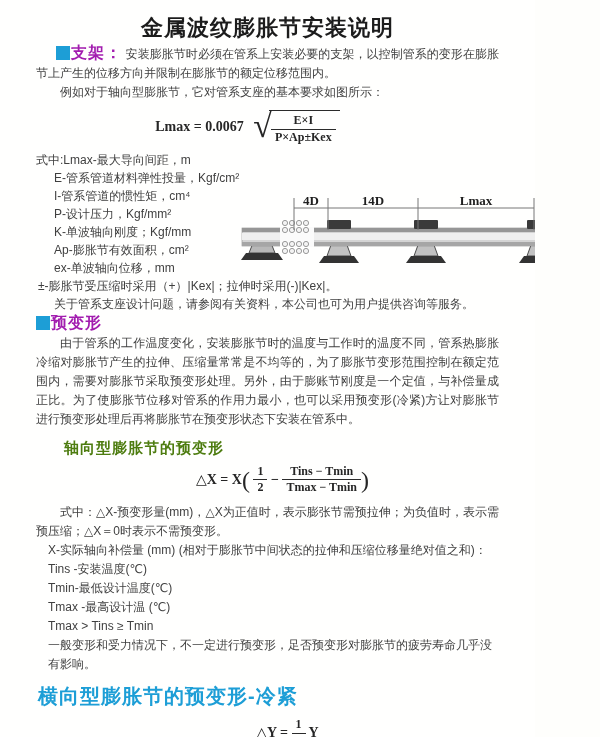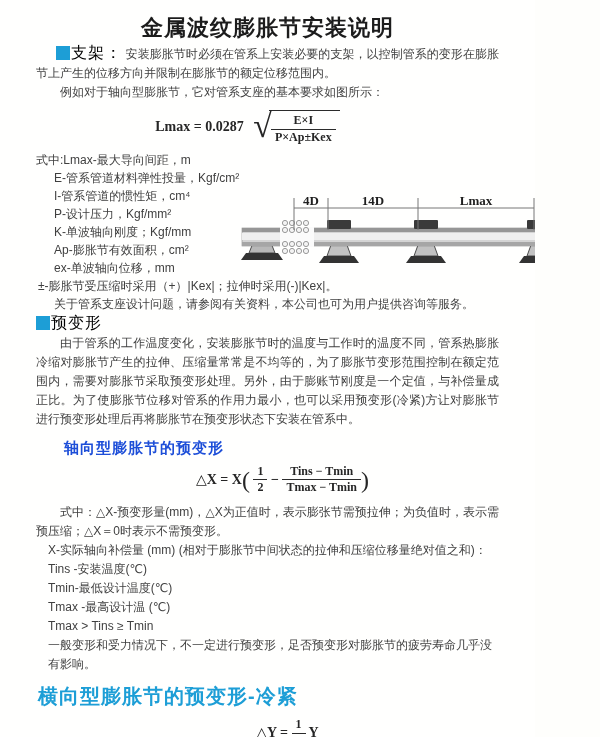--- a/index.html
+++ b/index.html
@@ -13,21 +13,21 @@
 
   .doc-title{
     text-align:center;font-size:22px;font-weight:bold;color:#1c1c1c;
     padding-top:13px;letter-spacing:1px;
   }
 
   p.body-text{font-size:12px;line-height:19px;margin:0;text-align:justify;}
   .para1{margin-top:13px;}
   .sec-inline{white-space:nowrap;}
   .sq{display:inline-block;width:14px;height:14px;background:#1d9ed6;vertical-align:-2px;margin-right:1px;}
-  .sec-head{color:#000000;font-size:16px;font-weight:normal;letter-spacing:1px;}
+  .sec-head{color:#a21caf;font-size:16px;font-weight:bold;letter-spacing:1px;}
   .indent{ text-indent:24px; }
 
   
   .formula-row{text-align:center;font-family:"Liberation Serif","DejaVu Serif",serif;
     font-weight:bold;color:#262626;font-size:14px;}
   .f1{margin:8px 0 6px -40px;}
   .frac{display:inline-block;vertical-align:middle;text-align:center;font-size:12px;line-height:1.15;}
   .frac .num{display:block;border-bottom:1px solid #2b2b2b;padding:0 4px 1px;}
   .frac .den{display:block;padding:1px 4px 0;}
   .ital{}
@@ -45,21 +45,21 @@
   .def-line.pm{margin-left:2px;}
   .def-line.closing{margin-left:18px;}
 
   
   .diagram{position:absolute;left:240px;top:192px;width:358px;height:96px;}
   .dim-label{font-family:"Liberation Serif","DejaVu Serif",serif;font-weight:bold;font-size:13px;fill:#1f1f1f;}
 
   .sec2-head{margin-top:12px;}
   .pre-body{margin-top:5px;}
 
-  .sub-head{color:#1d4ed8;font-size:15px;font-weight:bold;margin:10px 0 0 28px;letter-spacing:1px;}
+  .sub-head{color:#4d7c0f;font-size:15px;font-weight:bold;margin:10px 0 0 28px;letter-spacing:1px;}
   .sub-head2{color:#1d9ed6;font-size:20px;font-weight:bold;margin:9px 0 0 2px;letter-spacing:1px;}
 
   .line-list{font-size:12px;line-height:19px;}
   .line-list div{margin-left:12px;}
   .exp-para{margin-top:4px;}
 </style>
 </head>
 <body>
 
 <div class="page">
@@ -69,21 +69,21 @@
 
     <p class="body-text para1">
       <span class="sec-inline" style="margin-left:20px;">
         <span class="sq"></span><span class="sec-head">支架：</span>
       </span>
       <span>安装膨胀节时必须在管系上安装必要的支架，以控制管系的变形在膨胀节上产生的位移方向并限制在膨胀节的额定位移范围内。</span>
     </p>
     <p class="body-text indent">例如对于轴向型膨胀节，它对管系支座的基本要求如图所示：</p>
 
     <div class="formula-row f1">
-      <span>Lmax = 0.0287</span>
+      <span>Lmax = 0.0067</span>
       <span class="sqrt-wrap">
         <span class="sqrt-sign">√</span>
         <span class="radicand">
           <span class="frac ital">
             <span class="num">E×I</span>
             <span class="den">P×Ap±Kex</span>
           </span>
         </span>
       </span>
     </div>

